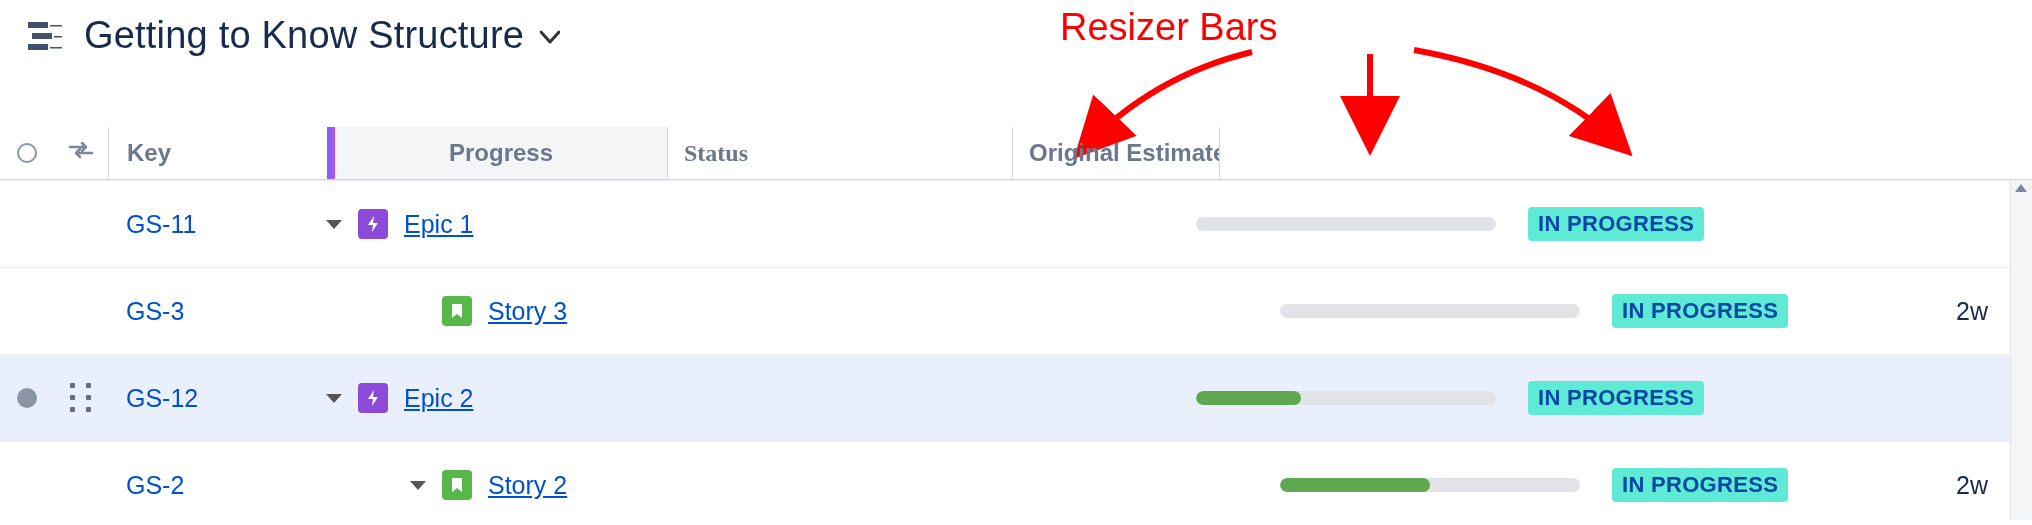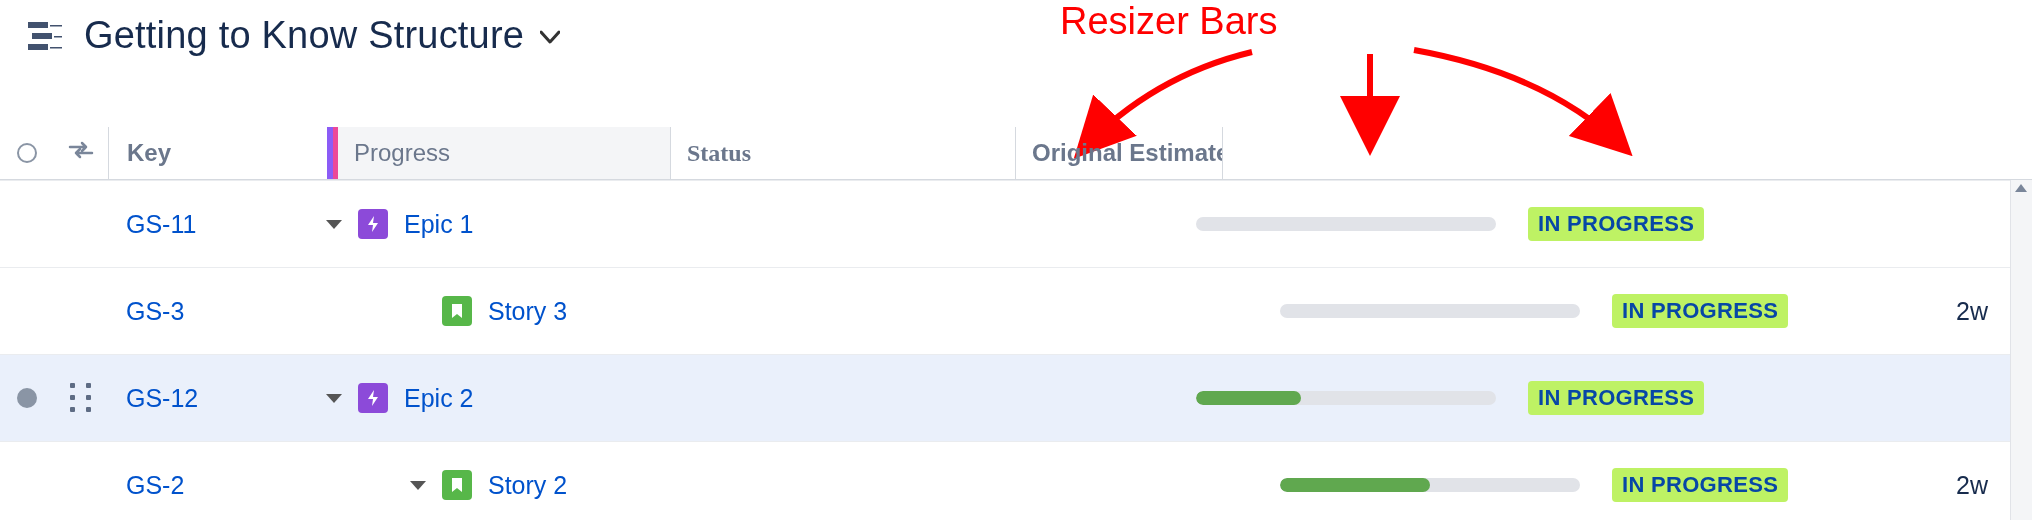--- a/index.html
+++ b/index.html
@@ -28,21 +28,21 @@
   .structure-icon svg { display:block; }
   .title-chevron { color:#555; }
   
   .annotation-layer {
     position: absolute;
     top: 0; left: 0; right: 0;
     pointer-events: none;
   }
   .anno-label {
     position: absolute;
-    top: 0;
+    top: 6px;
     left: 1060px;
     color: #ff0000;
     font-size: 38px;
     font-weight: 400;
   }
   .arrow { position: absolute; }
   
   .structure-table {
     position: relative;
   }
@@ -73,29 +73,29 @@
   .col { flex: 0 0 auto; }
   .col-sel    { width: 54px;  display:flex; align-items:center; justify-content:center; }
   .col-drag   { width: 54px;  display:flex; align-items:center; justify-content:center; position:relative;}
   .col-key    { width: 200px; padding-left: 18px; }
   .col-summary{ width: 854px; padding-left: 10px; display:flex; align-items:center; gap: 16px;}
   .col-progress{ width: 300px; display:flex; align-items:center; padding: 0 16px;}
   .col-status { width: 328px; display:flex; align-items:center; padding-left: 16px;}
   .col-estimate{ width: 190px; display:flex; align-items:center; padding-left: 16px;}
   .col-add    { width: 52px;  display:flex; align-items:center; justify-content:center;}
 
-  .header-row .col-progress { background:#f4f5f7; border-left:5px solid #ec4899; border-right:1px solid #d5d9df; font-weight:400; height:100%;}
+  .header-row .col-progress { background:#f4f5f7; border-left:2px solid #ec4899; border-right:1px solid #d5d9df; font-weight:700; height:100%;justify-content:center;}
   .header-row .col-status, .header-row .col-estimate { border-right:1px solid #d5d9df; height:100%; align-items:center;}
   .header-key-sep { border-right: 6px solid #8b5cf6; height: 100%; display:flex; align-items:center;}
   .header-row .col-drag { border-right: 1px solid #d5d9df; height:100%;}
 
   .row-selected { background:#eaf0fb; }
   
   .link-text { color:#0052cc; font-size:25px; }
-  .summary-text { color:#0052cc; font-size:25px;}
+  .summary-text { color:#0052cc; font-size:25px;text-decoration:underline;}
   .estimate-text { color:#172b4d; font-size:25px;}
   
   .expander {
     width: 0; height: 0;
     border-left: 8px solid transparent;
     border-right: 8px solid transparent;
     border-top: 9px solid #555;
     cursor: pointer;
     flex: 0 0 auto;
   }
@@ -115,21 +115,21 @@
     height: 14px; width: 100%; background:#e1e3e8; border-radius: 7px;
     position: relative; overflow:hidden;
   }
   .progress-fill {
     position:absolute; left:0; top:0; bottom:0; background:#60a84f; border-radius:7px;
   }
   .status-lozenge {
     display:inline-block;
     padding: 4px 10px;
     border-radius: 4px;
-    background:#bef264;
+    background:#5eead4;
     color:#0747a6;
     font-weight:700;
     font-size:22px;
     letter-spacing: 0.3px;
   }
   .sel-circle {
     width:16px; height:16px; border-radius:50%; border:2px solid #8a95a5;
   }
   .sel-circle.filled { background:#8a95a5; }
   .drag-handle {

